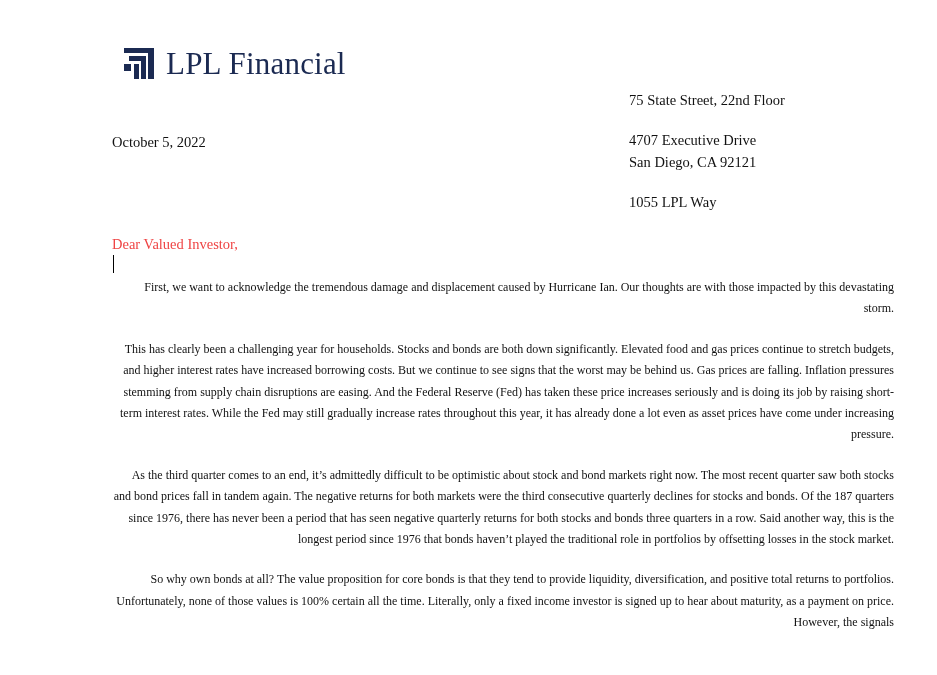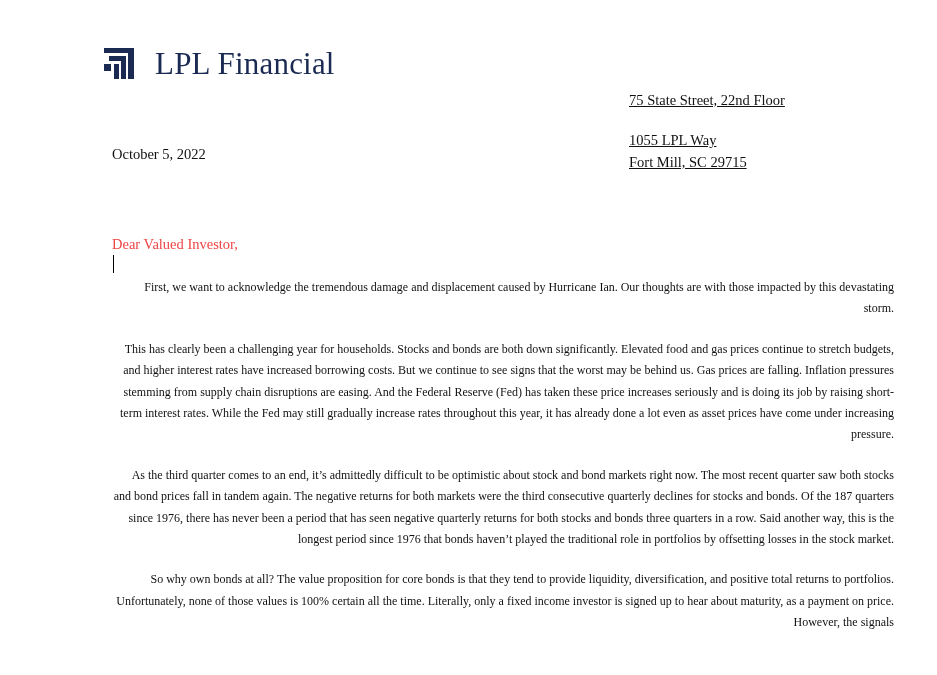--- a/index.html
+++ b/index.html
@@ -20,25 +20,25 @@
     position: relative;
     width: 937px;
     height: 675px;
     background: #ffffff;
     overflow: hidden;
   }
 
   
   .letterhead {
     position: absolute;
-    left: 104px;
+    left: 124px;
     top: 48px;
     display: flex;
     align-items: flex-end;
-    gap: 21px;
+    gap: 12px;
   }
   .logo-mark {
     width: 30px;
     height: 31px;
     position: relative;
     flex: 0 0 auto;
   }
   .logo-mark svg { display: block; }
 
   .logo-wordmark {
@@ -54,27 +54,27 @@
   .address-block {
     position: absolute;
     left: 629px;
     top: 89px;
     font-size: 14.5px;
     line-height: 22px;
     color: #111111;
   }
   .address-group { margin-bottom: 18px; }
   .address-group:last-child { margin-bottom: 11px; }
-  .address-line { white-space: nowrap; text-decoration: underline; }
+  .address-line { white-space: nowrap; }
 
   
   .letter-date {
     position: absolute;
     left: 112px;
-    top: 144px;
+    top: 132px;
     font-size: 14.5px;
     line-height: 20px;
     color: #111111;
     white-space: nowrap;
   }
 
   
   .salutation {
     position: absolute;
     left: 112px;
@@ -135,24 +135,27 @@
     </div>
     <div class="logo-wordmark">LPL Financial</div>
   </div>
 
   <div class="address-block">
 
     <div class="address-group">
       <div class="address-line">75 State Street, 22nd Floor</div>
     </div>
 
+    <div class="address-group">
+      <div class="address-line">4707 Executive Drive</div>
+      <div class="address-line">San Diego, CA 92121</div>
+    </div>
 
     <div class="address-group">
       <div class="address-line">1055 LPL Way</div>
-      <div class="address-line">Fort Mill, SC 29715</div>
     </div>
 
   </div>
 
   <div class="letter-date">October 5, 2022</div>
 
   <div class="salutation">Dear Valued Investor,</div>
 
   <div class="text-caret"></div>
 

